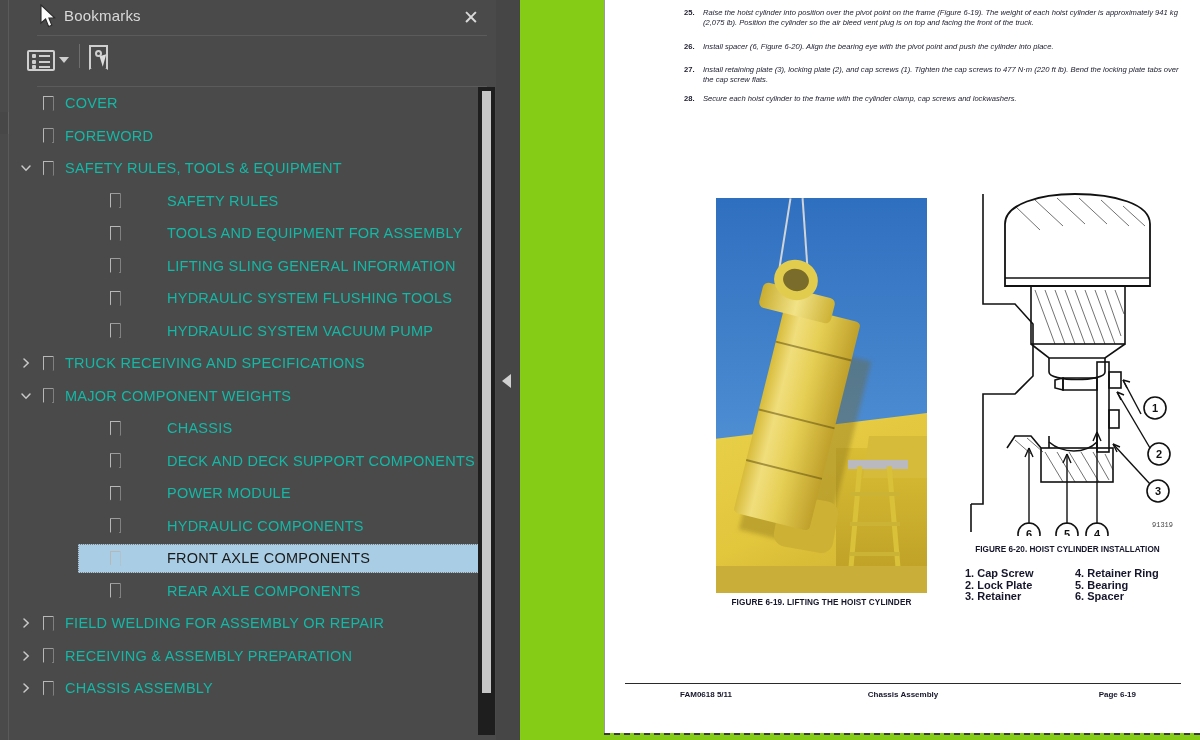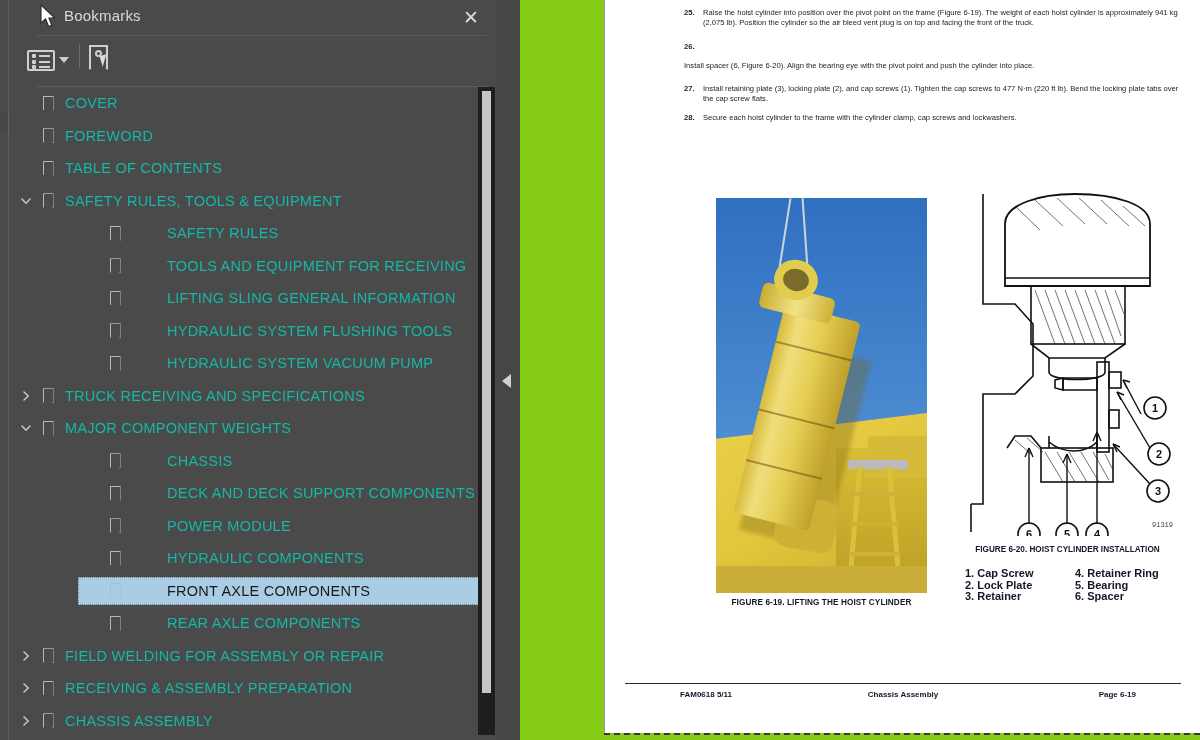--- a/index.html
+++ b/index.html
@@ -135,22 +135,22 @@
   }
   #page-dash{
     position:absolute;left:84px;top:733px;width:596px;height:0;
     border-top:2px dashed #3a3a3a;
   }
 
   
   #steps{position:absolute;left:79px;top:8px;width:500px;}
   .step{display:flex;font-size:7.6px;color:#1b1b2e;line-height:10.3px;margin-bottom:9px;}
   .step .num{flex:0 0 19px;font-weight:bold;}
-  .step .txt{flex:1;}
-  #step-26{margin-top:13px;flex-direction:column;}
+  .step .txt{flex:1;font-style:italic;}
+  #step-26{margin-top:13px;}
   #step-27{margin-top:13px;}
   #step-28{margin-top:0;}
 
   
   #figure-photo{
     position:absolute;left:111px;top:198px;width:211px;height:395px;overflow:hidden;
     background:#3a76bd;
   }
   #sky{position:absolute;left:0;top:0;width:100%;height:100%;
     background:linear-gradient(#2f6fbf 0%,#4a8ad0 55%,#6aa3dc 100%);}
@@ -279,27 +279,20 @@
         <span class="bm-label">COVER</span>
       </div>
       <div class="bm-row lvl0">
         <span class="chev"></span>
         <span class="bm-flag">
           <span></span>
         </span>
         <span class="bm-label">FOREWORD</span>
       </div>
       <div class="bm-row lvl0">
-        <span class="chev"></span>
-        <span class="bm-flag">
-          <span></span>
-        </span>
-        <span class="bm-label">TABLE OF CONTENTS</span>
-      </div>
-      <div class="bm-row lvl0">
         <span class="chev">
           <svg width="12" height="12" viewBox="0 0 12 12">
             <path d="M2 4 L6 8.2 L10 4" fill="none" stroke="#c9c9c9" stroke-width="1.5" stroke-linecap="round"></path>
           </svg>
         </span>
         <span class="bm-flag">
           <span></span>
         </span>
         <span class="bm-label">SAFETY RULES, TOOLS &amp; EQUIPMENT</span>
       </div>
@@ -308,21 +301,21 @@
         <span class="bm-flag">
           <span></span>
         </span>
         <span class="bm-label">SAFETY RULES</span>
       </div>
       <div class="bm-row lvl1">
         <span class="chev"></span>
         <span class="bm-flag">
           <span></span>
         </span>
-        <span class="bm-label">TOOLS AND EQUIPMENT FOR RECEIVING</span>
+        <span class="bm-label">TOOLS AND EQUIPMENT FOR ASSEMBLY</span>
       </div>
       <div class="bm-row lvl1">
         <span class="chev"></span>
         <span class="bm-flag">
           <span></span>
         </span>
         <span class="bm-label">LIFTING SLING GENERAL INFORMATION</span>
       </div>
       <div class="bm-row lvl1">
         <span class="chev"></span>

